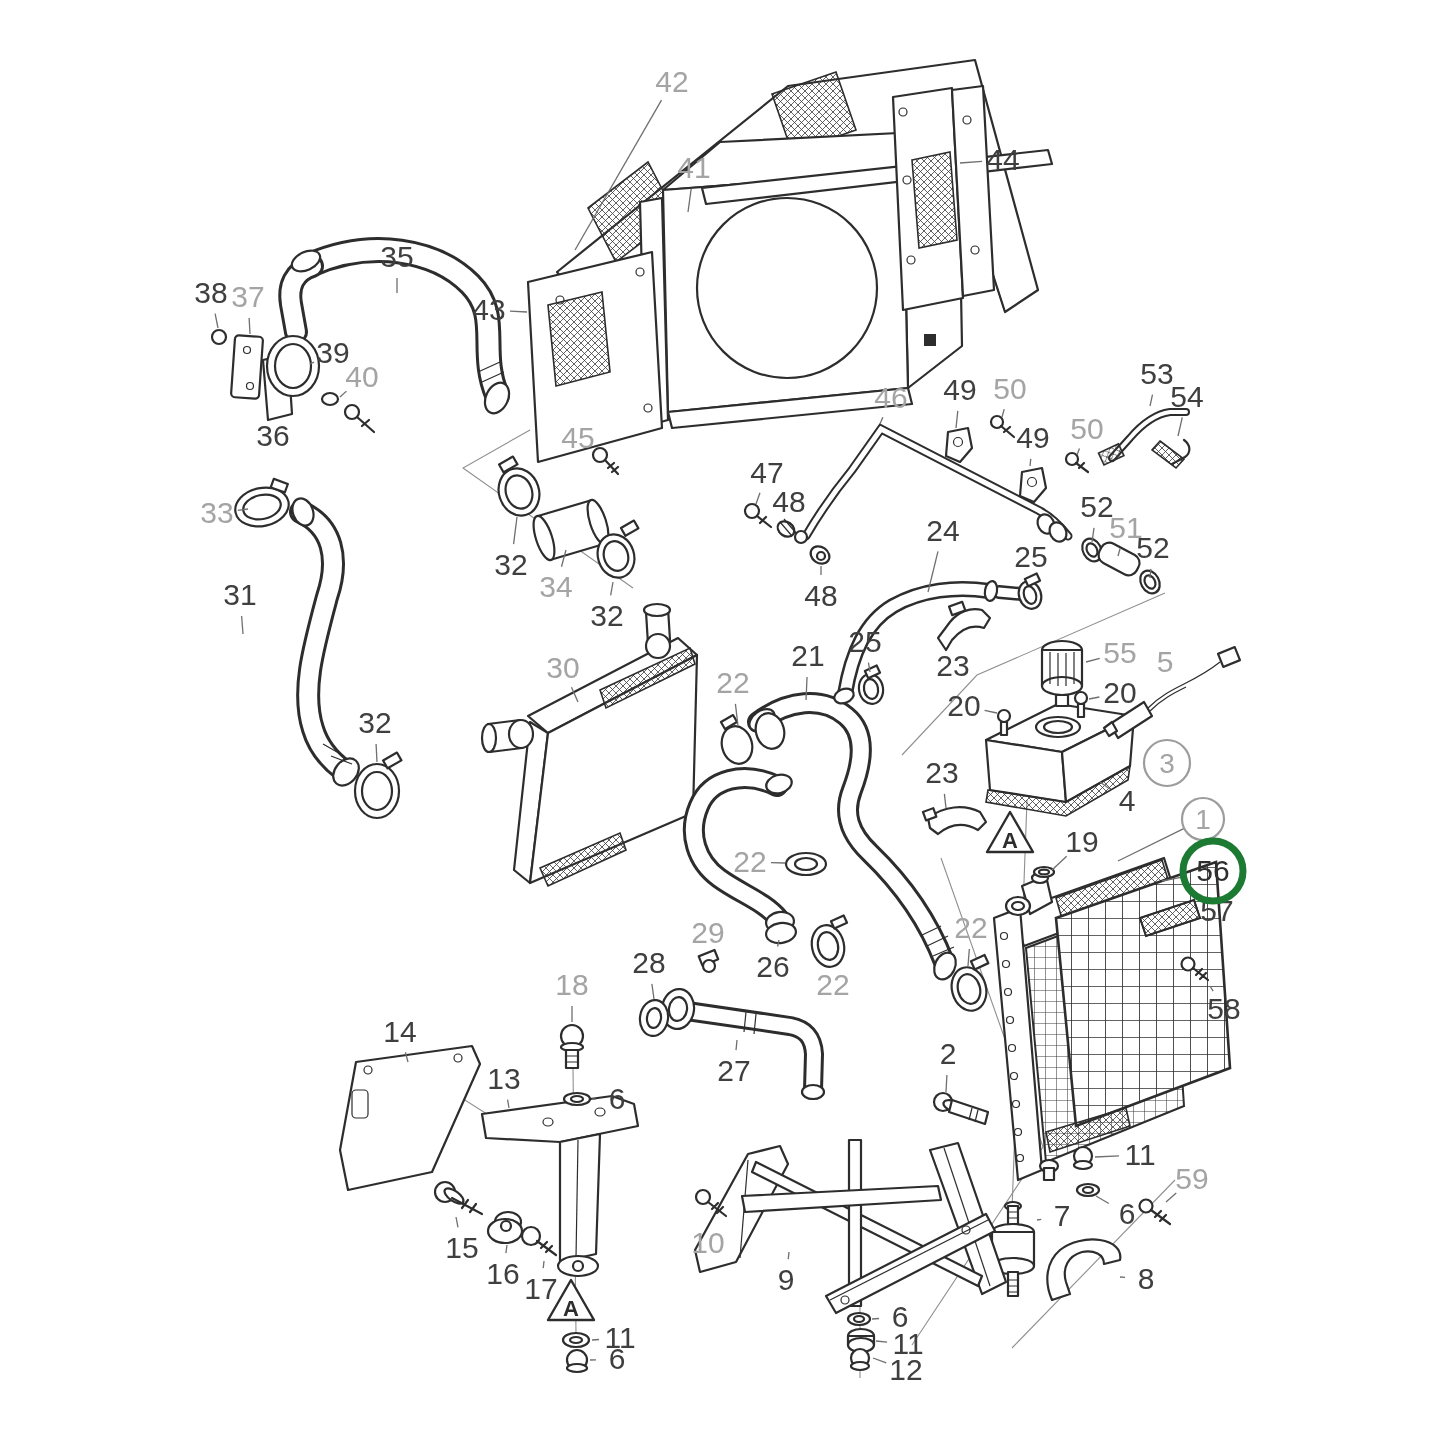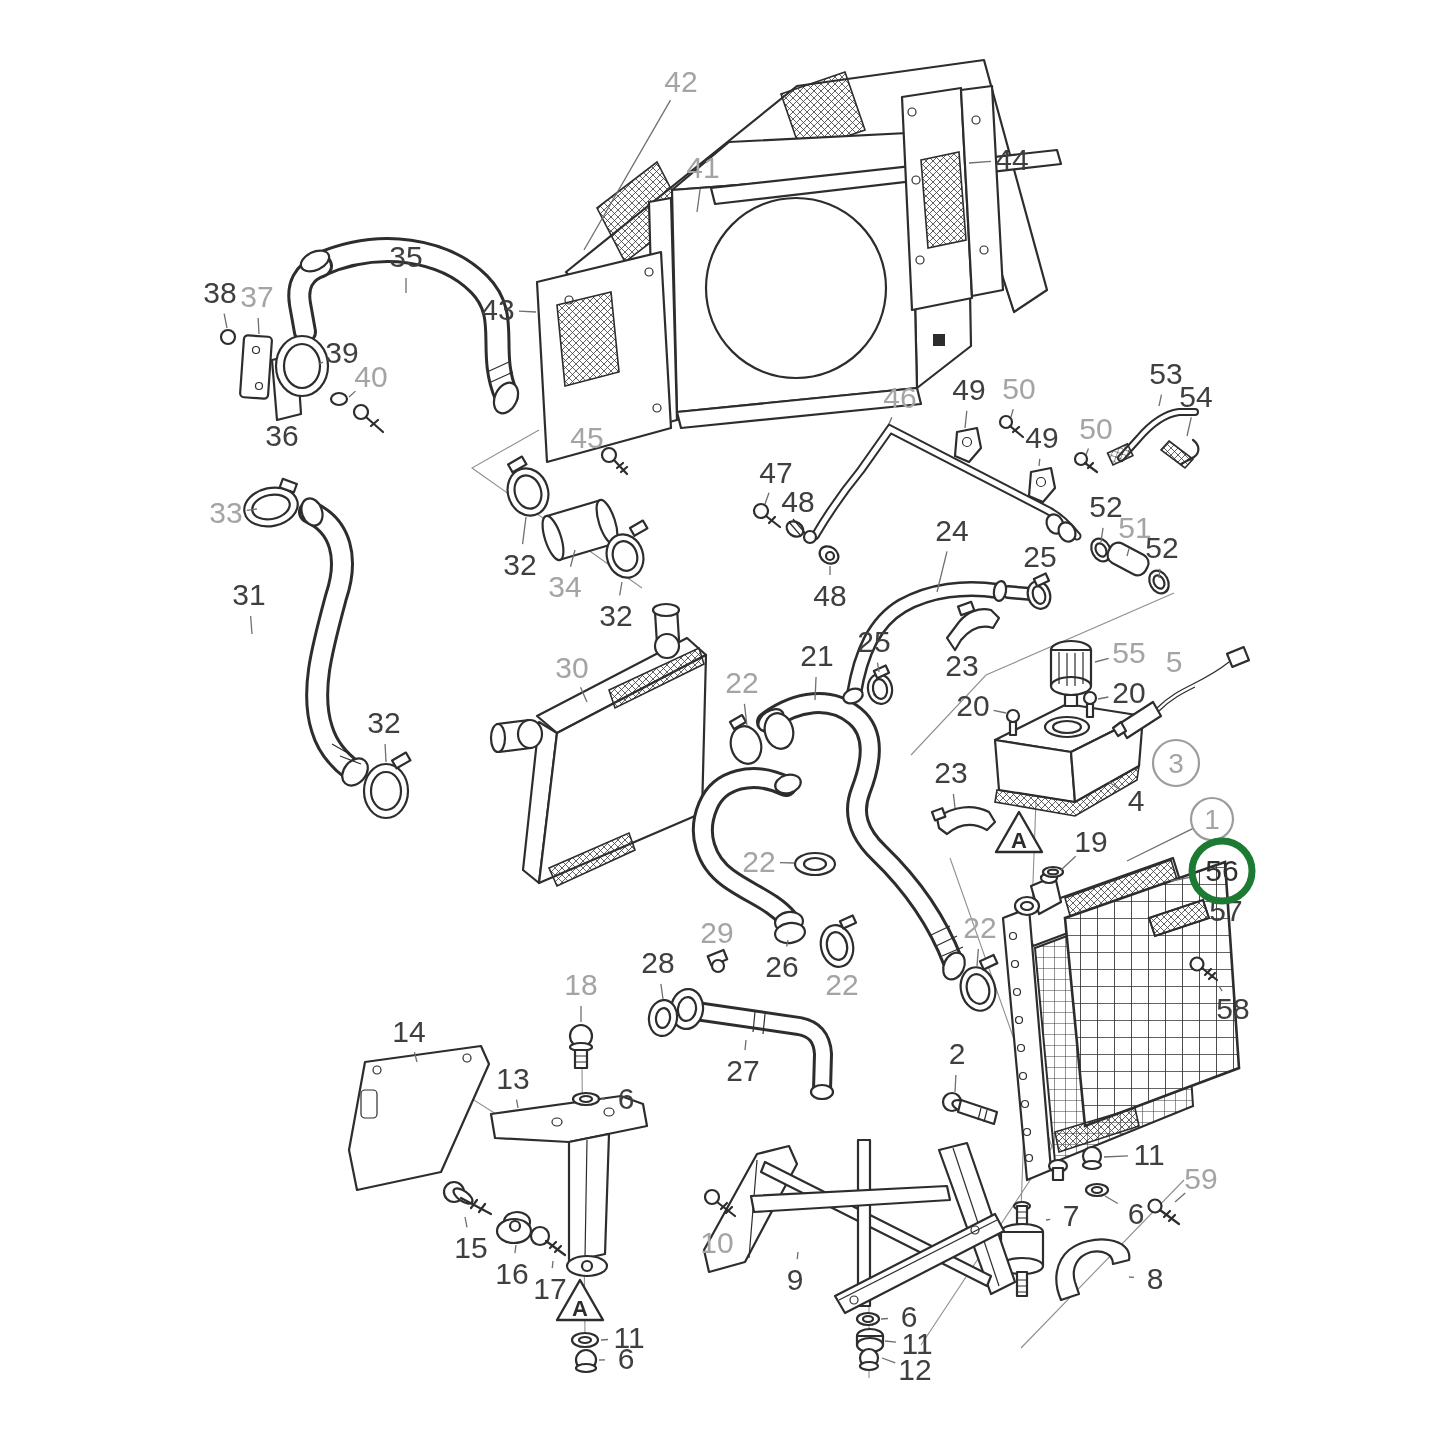--- a/index.html
+++ b/index.html
@@ -1,17 +1,17 @@
 <!DOCTYPE html>
 <html><head>
 <meta charset="utf-8">
 <style>
   html,body{margin:0;padding:0;background:#fff;}
   #stage{position:relative;width:1393px;height:1445px;background:#fff;overflow:hidden;
-         font-family:"Liberation Sans", sans-serif;margin-left:9px;}
+         font-family:"Liberation Sans", sans-serif;}
   svg{display:block;}
   .p{fill:#ffffff;stroke:#2d2d2d;stroke-width:2.2;stroke-linejoin:round;}
   .ln{fill:none;stroke:#2d2d2d;stroke-width:2.2;stroke-linecap:round;}
   .thin{fill:none;stroke:#2d2d2d;stroke-width:1.2;}
   .tube{fill:none;stroke:#2d2d2d;stroke-linecap:round;}
   .core{fill:none;stroke:#ffffff;stroke-linecap:round;}
   .ref{fill:none;stroke:#8f8f8f;stroke-width:1.1;}
   .hatch{fill:url(#xh);stroke:#2d2d2d;stroke-width:1.6;}
   .callout-label{cursor:pointer;}
 </style>

